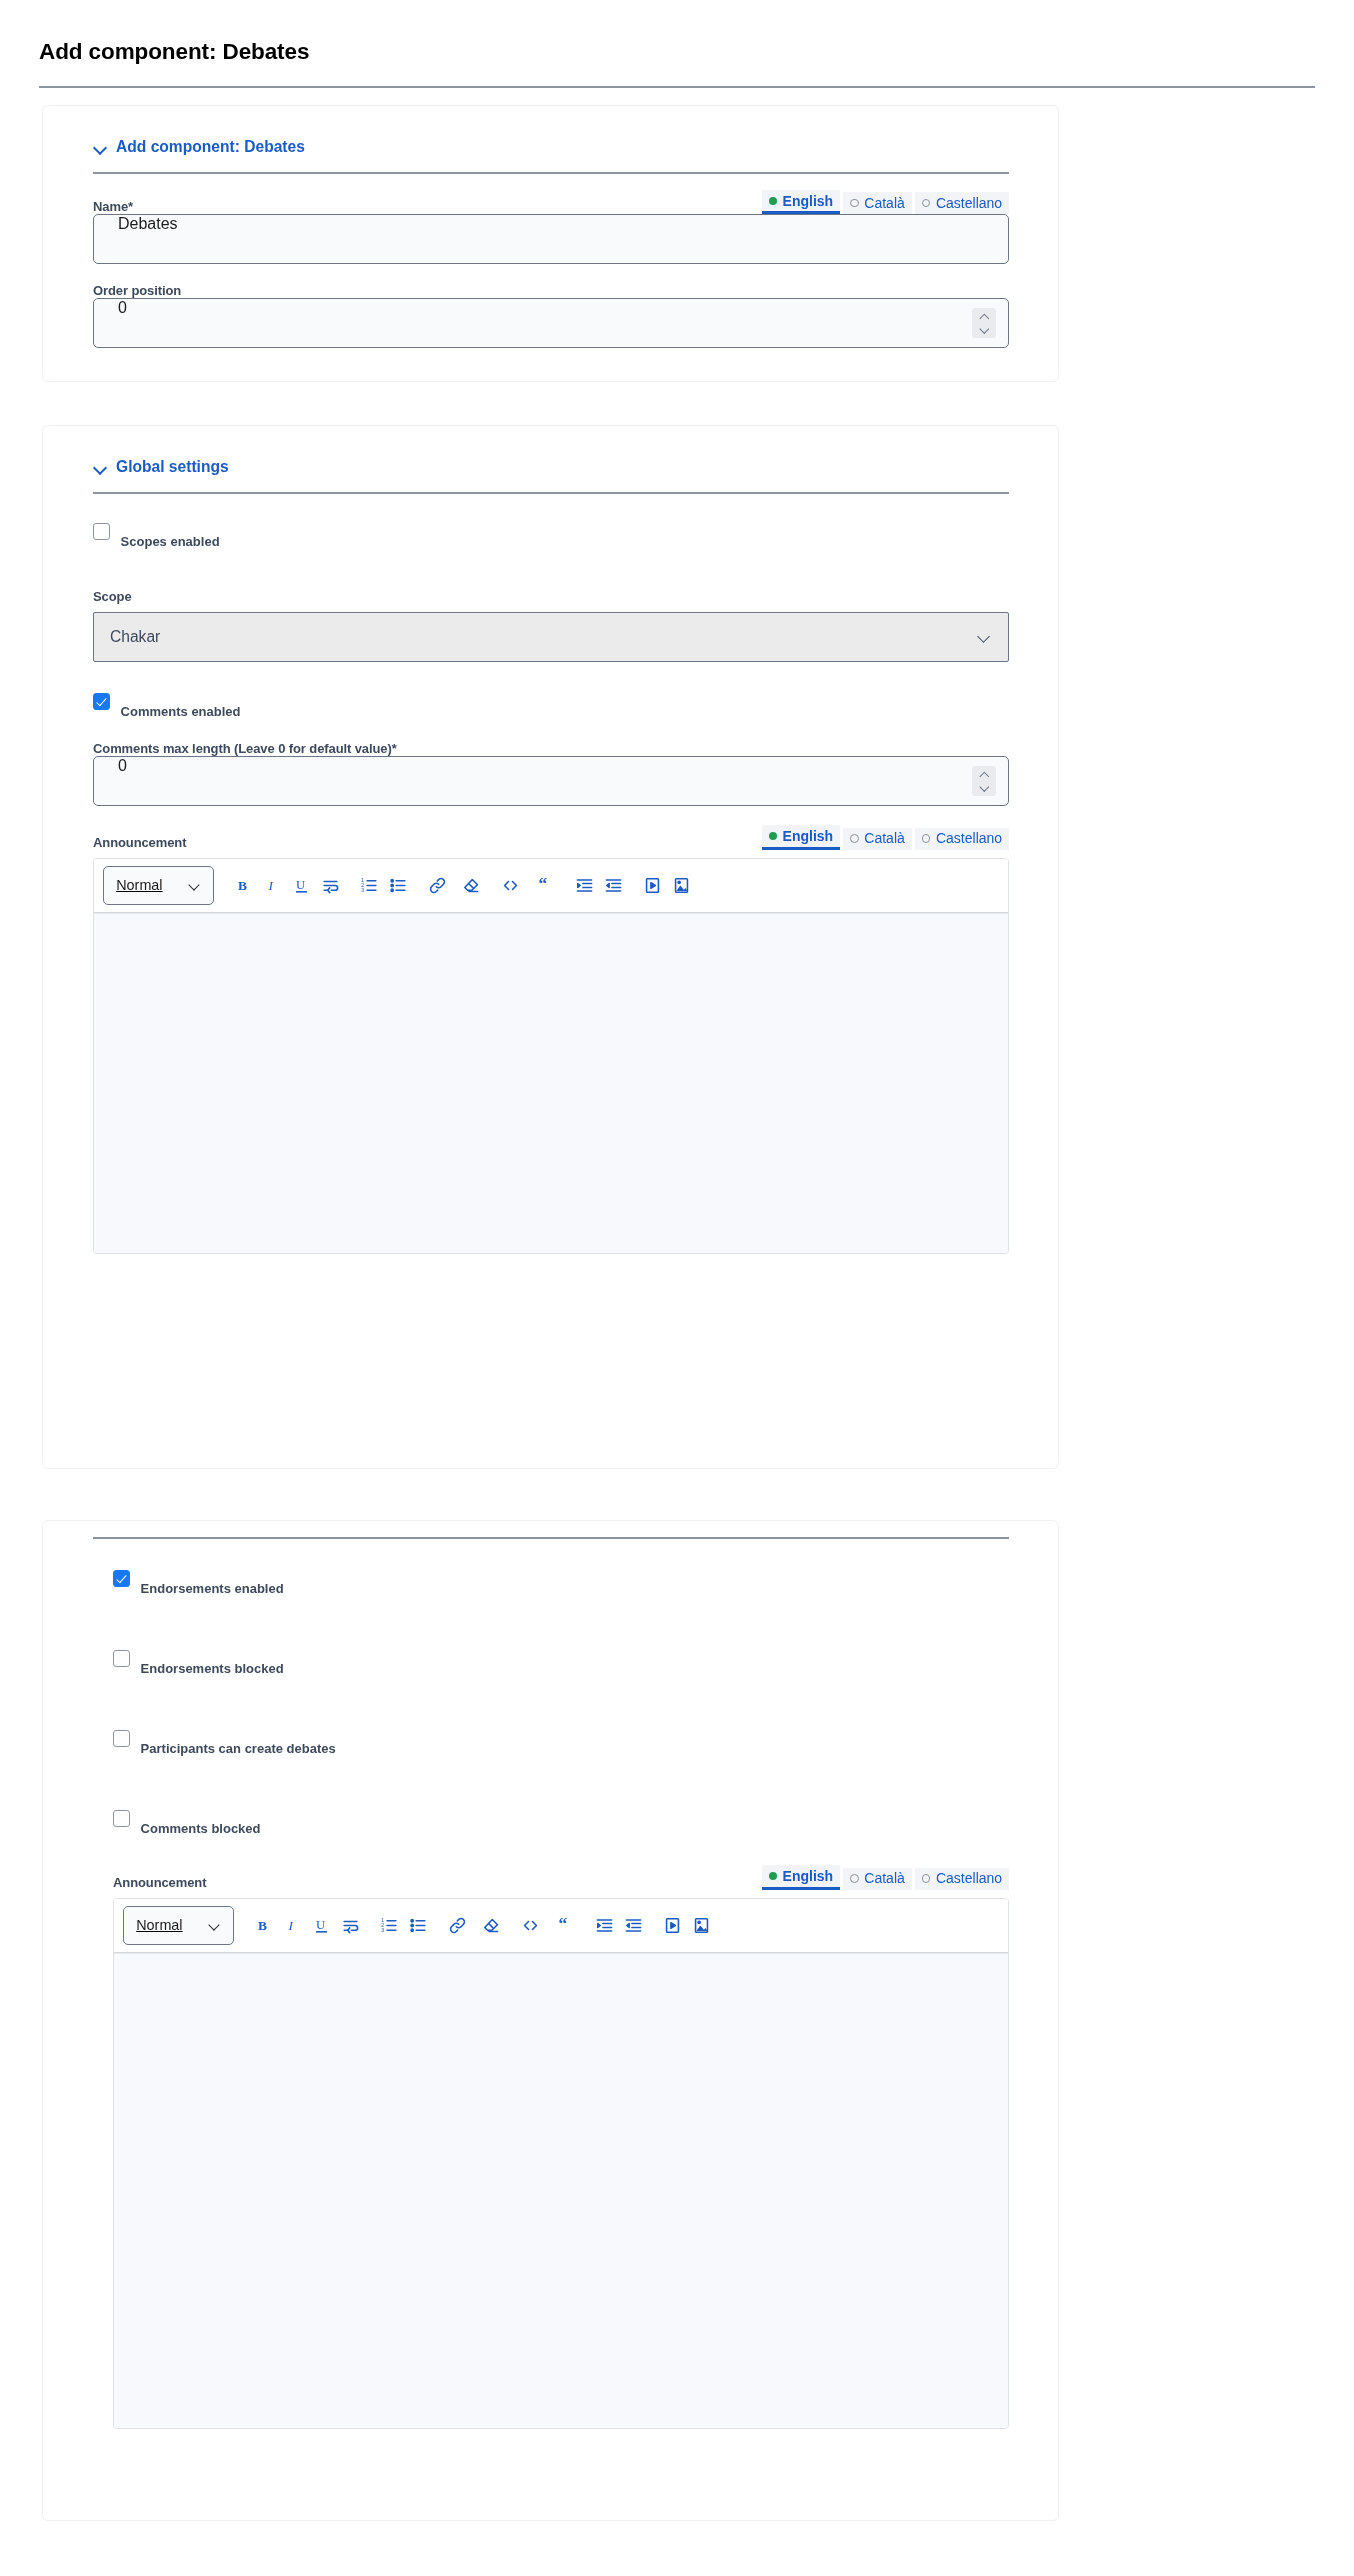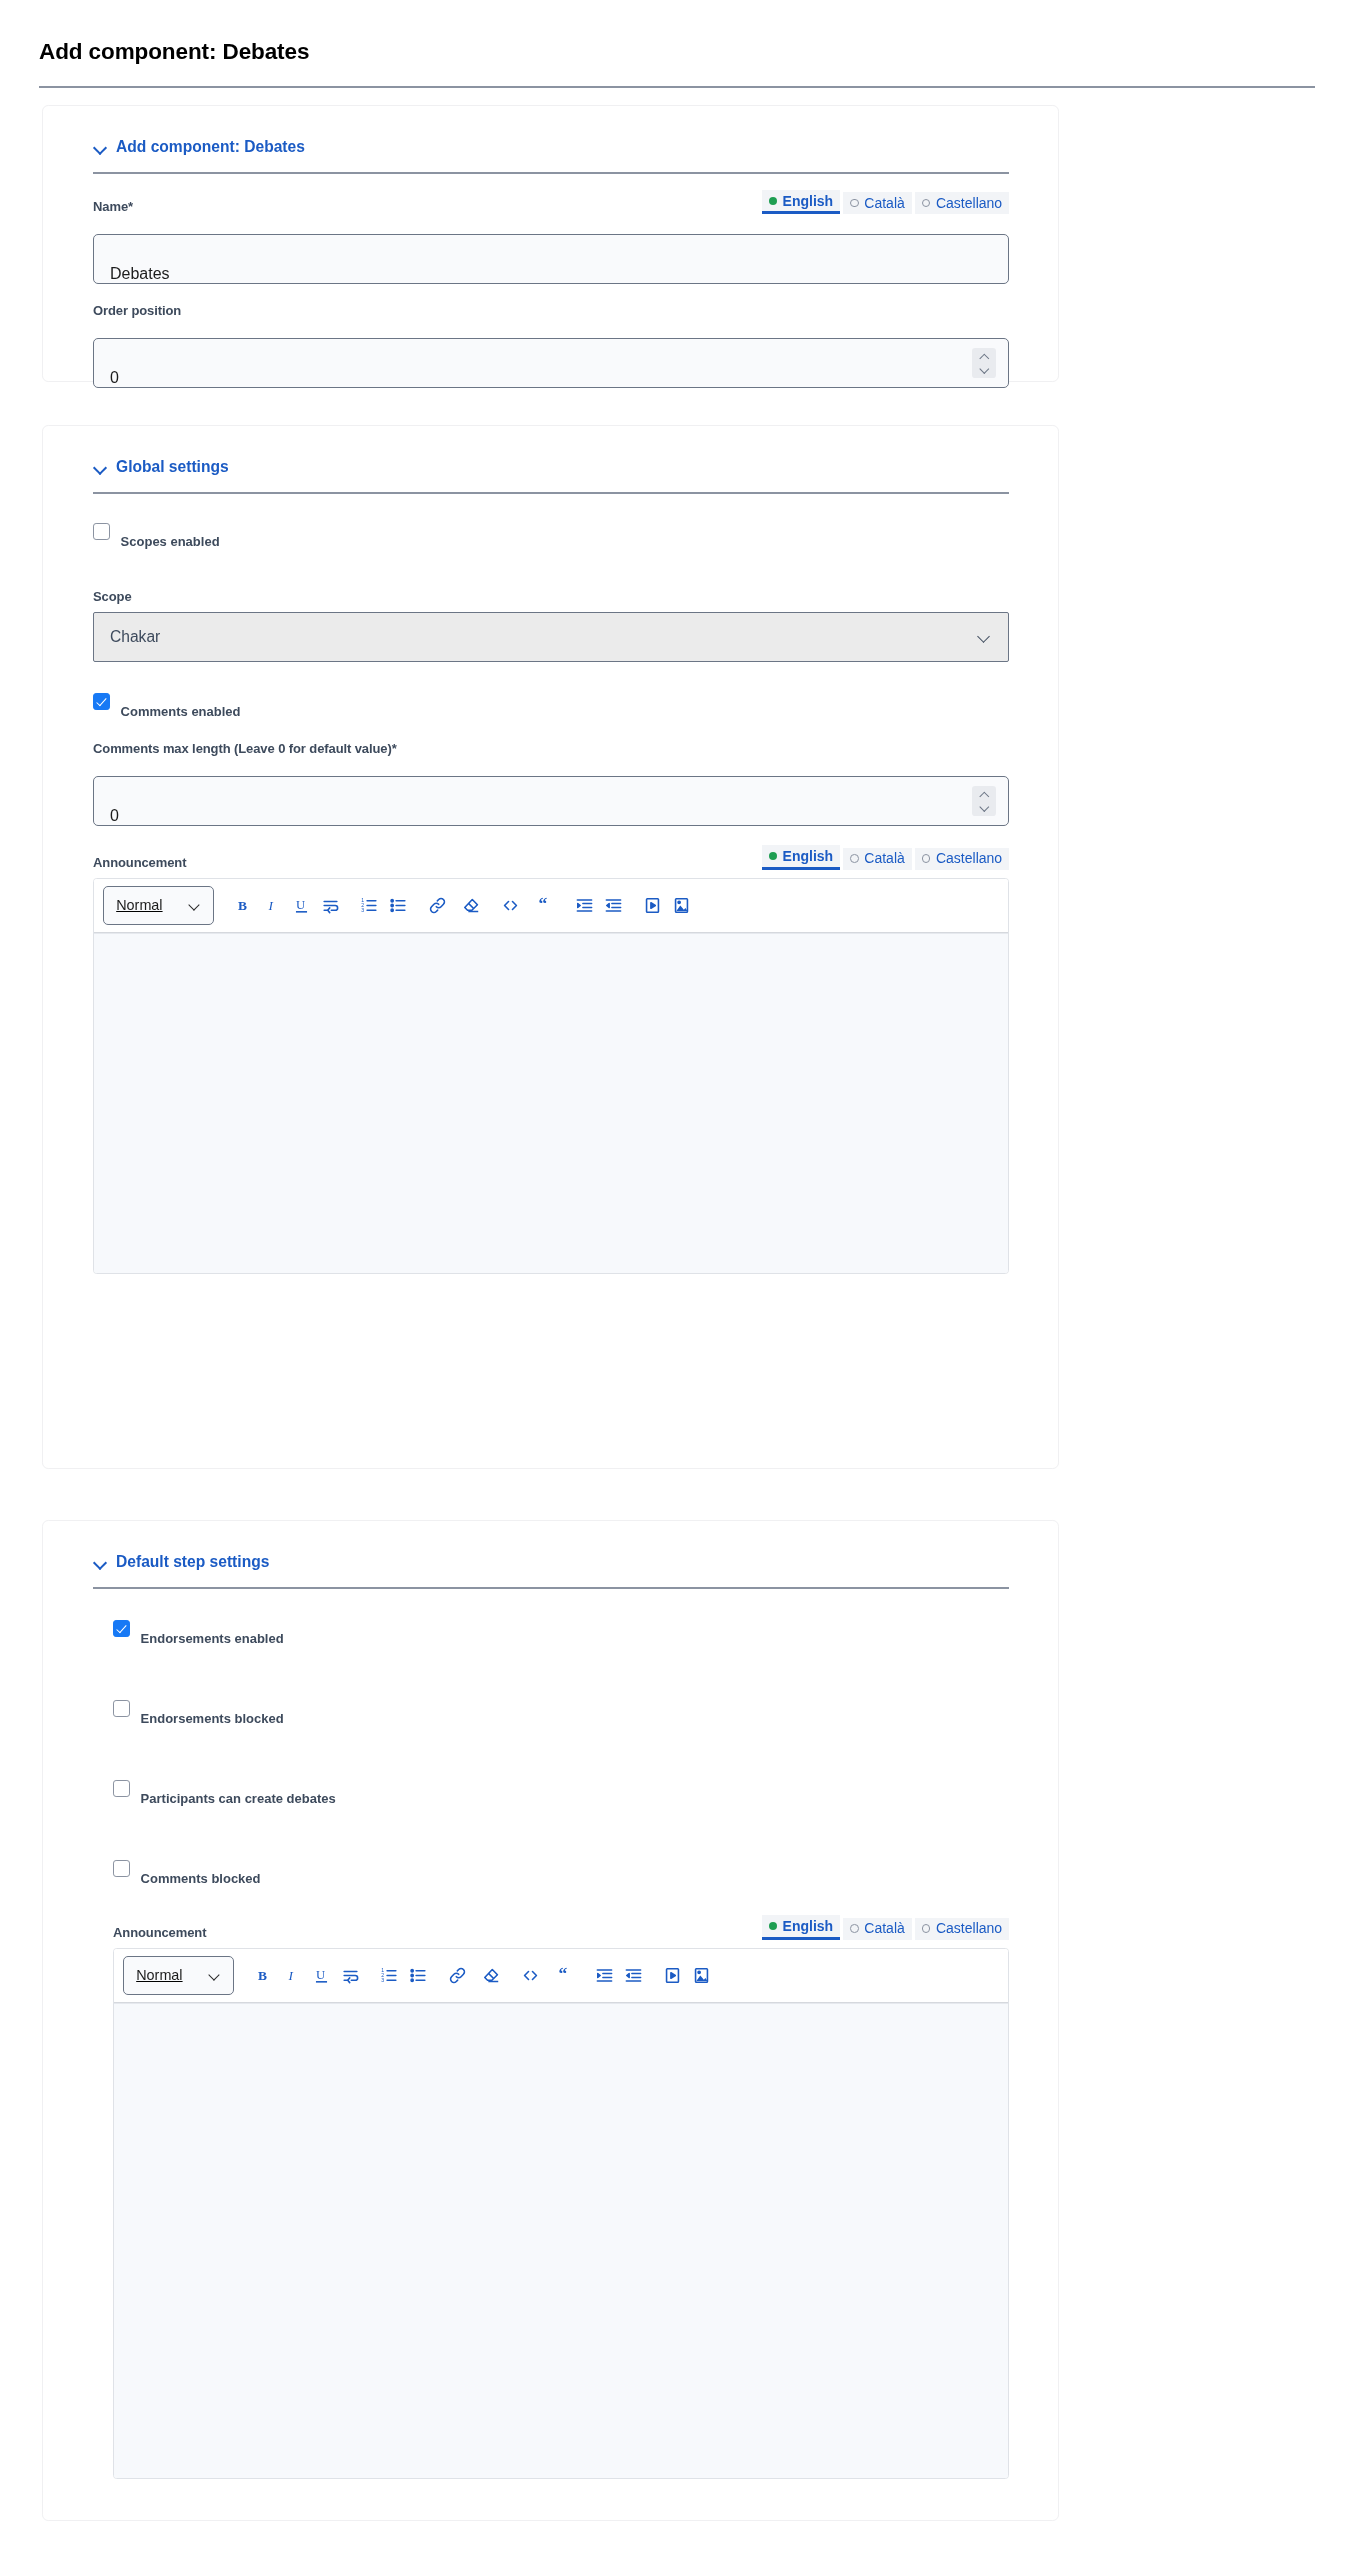--- a/index.html
+++ b/index.html
@@ -109,28 +109,28 @@
     background: #1e9e52;
   }
   .lang-dot.empty {
     background: transparent;
     border: 1.2px solid #8b93a1;
     width: 8.7px; height: 8.7px;
   }
 
   
   .text-input {
-    margin-top: 20px;
+    margin-top: 0;
     height: 50px;
     border: 1.2px solid #6b7585;
     border-radius: 5px;
     background: #f9fafc;
     display: flex;
-    align-items: flex-end;
-    padding: 0 16px;
+    align-items: flex-start;
+    padding: 0 24px;
     font-size: 16px;
     color: #1c1c1c;
     position: relative;
   }
   .num-input { padding-right: 56px; }
   .spinner {
     position: absolute;
     right: 12.5px; top: 50%;
     transform: translateY(-50%);
     width: 24px; height: 30px;
@@ -495,24 +495,20 @@
               </div>
           </div>
           <div class="editor-body" style="height:340px;"></div>
         </div>
       </div>
     </div>
   </div>
 
   <div class="card" style="top:1520px; height:1001px;">
     <div class="card-inner">
-      <div class="section-head">
-        <span class="chev"></span>
-        <span>Default step settings</span>
-      </div>
       <div class="section-rule"></div>
 
       <div style="padding-left:20px;">
         <div class="cbx-row" style="margin-top:22.5px;">
           <span class="cbx checked"></span>
           <span class="cbx-label">Endorsements enabled</span>
         </div>
         <div class="cbx-row" style="margin-top:45px;">
           <span class="cbx"></span>
           <span class="cbx-label">Endorsements blocked</span>

